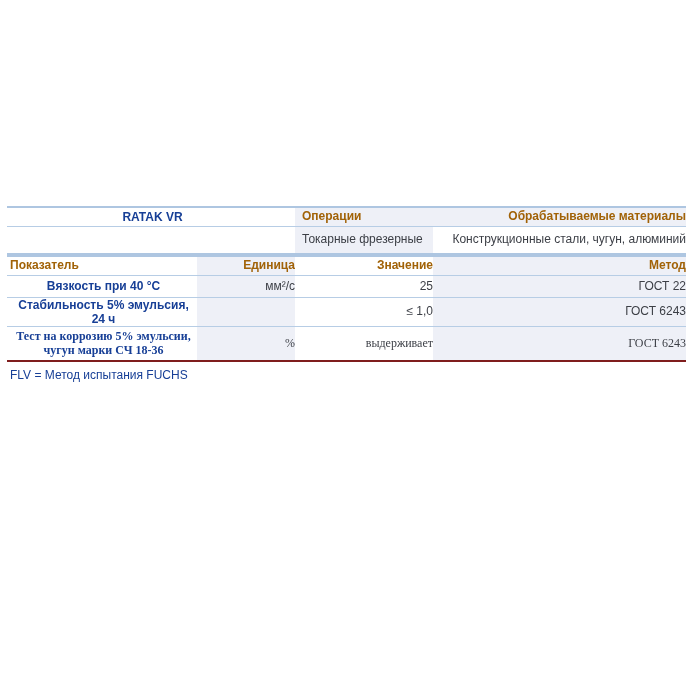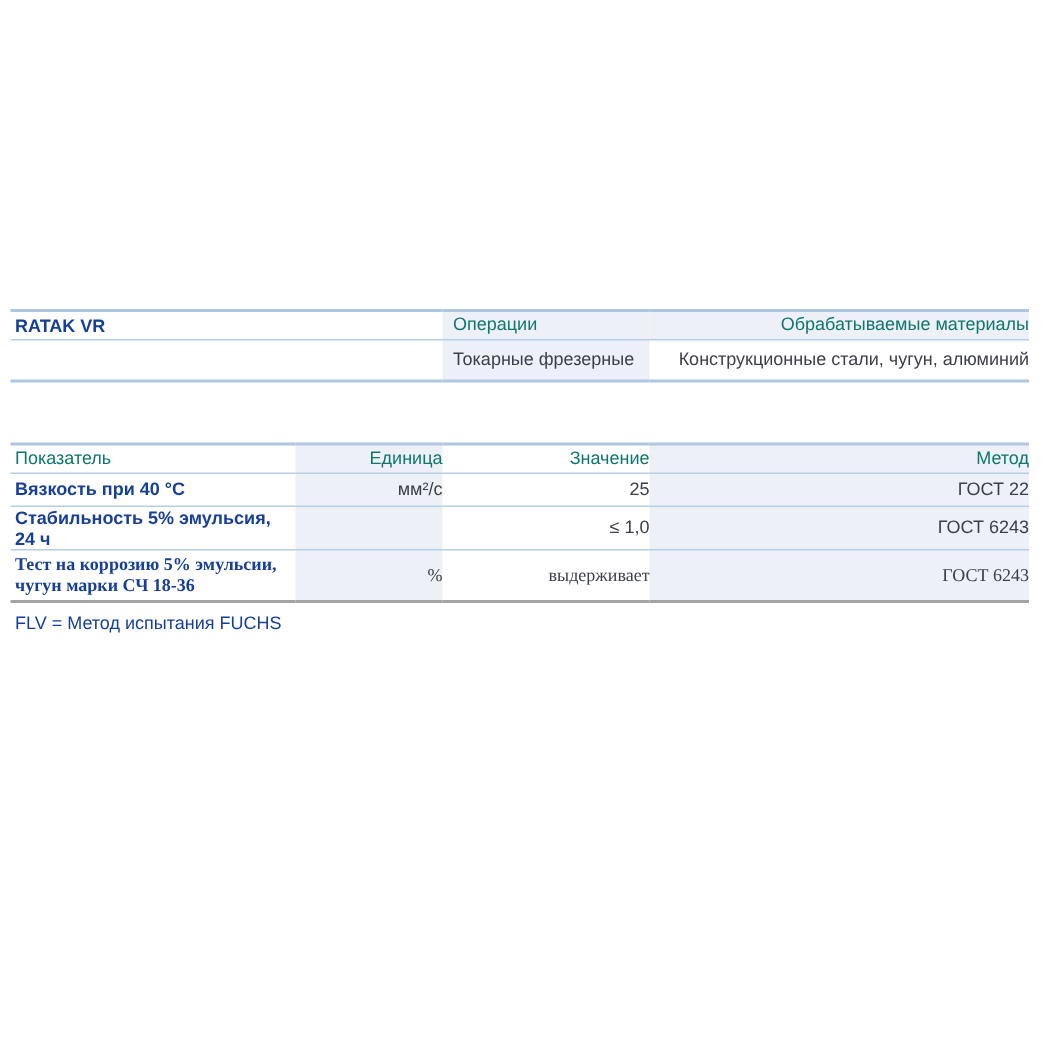--- a/index.html
+++ b/index.html
@@ -37,39 +37,38 @@
   }
   
   .t-top {
     border-top: 2px solid #aec6e1;
     border-bottom: 2px solid #aec6e1;
   }
   .t-top tr.hdr { height: 19px; border-bottom: 1px solid #b7cde5; }
   .t-top tr.dat { height: 28px; }
   
   .t-spec {
-    margin-top: 40px;
     border-top: 2px solid #aec6e1;
-    border-bottom: 2px solid #a3a3a3;
+    border-bottom: 2px solid #7f1d1d;
   }
   .t-spec tr { border-bottom: 1px solid #b7cde5; }
   .t-spec tr.hdr   { height: 19px; }
   .t-spec tr.r-std { height: 22px; }
   .t-spec tr.r-2a  { height: 35px; font-family: Liberation Serif, serif; }
   .t-spec tr.r-2b  { height: 31px; }
   
   .shade { background: #eef0f7; }
   .hdr-blue {
-    color: #0f766e;
-    font-weight: normal;
+    color: #a16207;
+    font-weight: bold;
   }
   .lbl {
     color: #173f96;
     font-weight: bold;
-    text-align: left;
+    text-align: center;
     padding-left: 3px;
     white-space: pre-line;
     line-height: 14px;
   }
   .c-left { text-align: left; padding-left: 3px; }
   .op-left { text-align: left; padding-left: 7px; }
   .footnote {
     margin-top: 6px;
     padding-left: 3px;
     color: #173f96;

